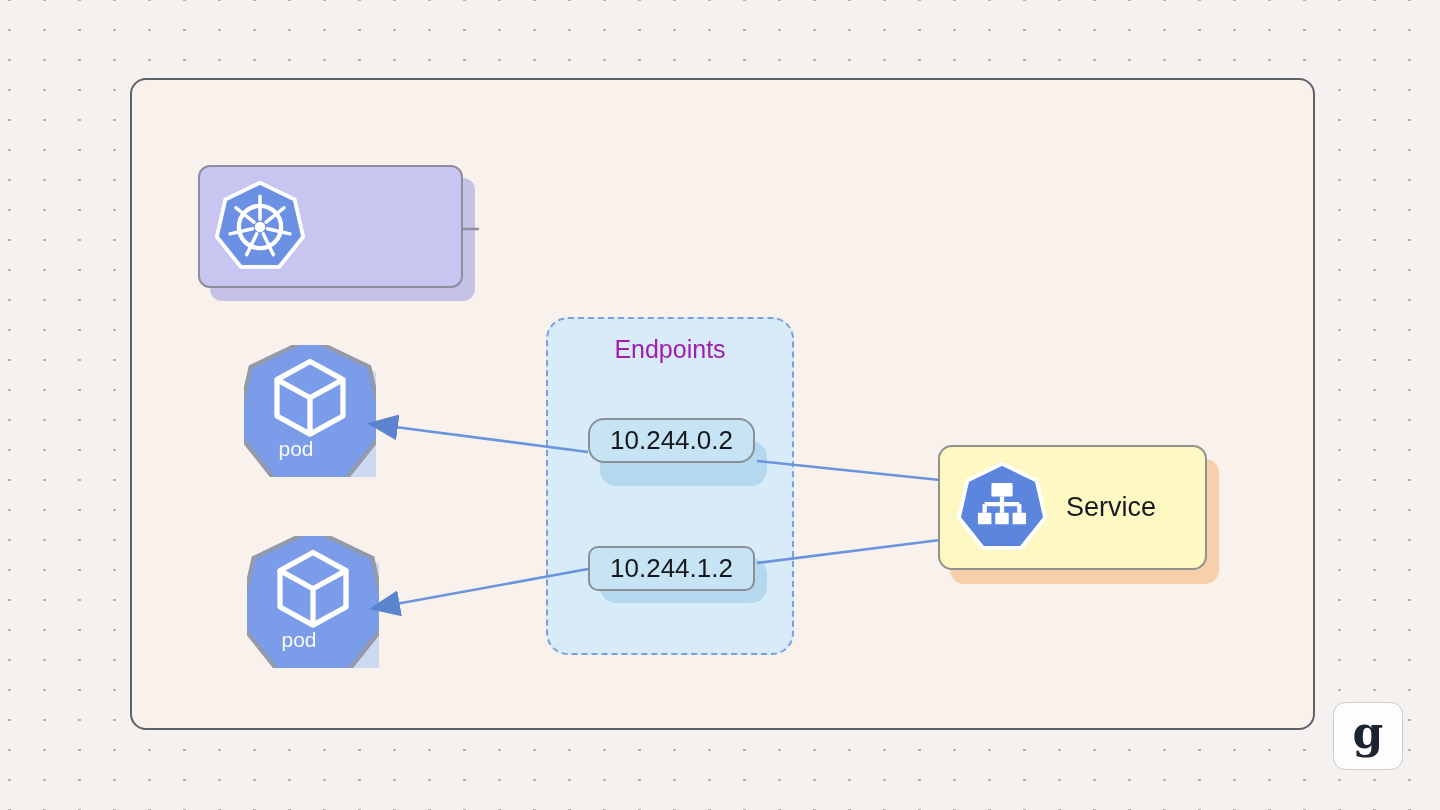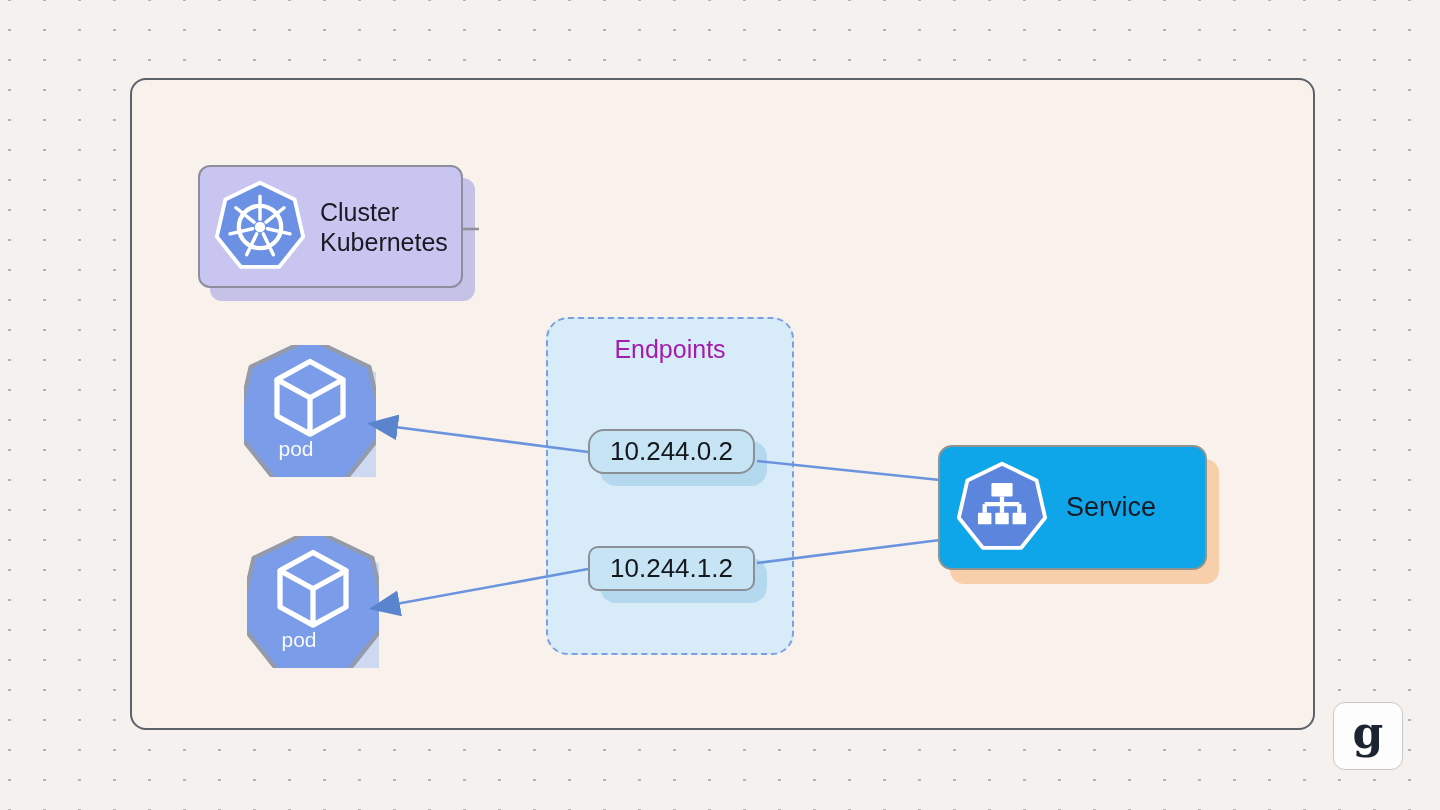--- a/index.html
+++ b/index.html
@@ -59,31 +59,31 @@
     left:546px; top:335px; width:248px; text-align:center;
     font-size:25px; font-weight:500; color:#a21caf;
   }
   .pill-shadow { background:#b4d8ee; border-radius:16px; }
   .pill {
     background:#c6e4f4; border:2px solid #8b9097; border-radius:16px;
     display:flex; align-items:center; justify-content:center;
     font-size:26px; font-weight:500; color:#15171e;
   }
   .pill, .pill-shadow { width:167px; height:45px; }
-  .pill-1s { left:600px; top:441px; } .pill-1 { left:588px; top:429px;text-align:center; }
+  .pill-1s { left:600px; top:441px; } .pill-1 { left:588px; top:418px;text-align:center; }
   .pill-2s { left:600px; top:558px; } .pill-2 { left:588px; top:546px;border-radius:10px; }
 
   
   .service-shadow {
     left:950px; top:459px; width:269px; height:125px;
     background:#f8cfab; border-radius:14px;
   }
   .service-box {
     left:938px; top:445px; width:269px; height:125px;
-    background:#0ea5e9; border:2px solid #90938f; border-radius:14px;
+    background:#fef9c3; border:2px solid #90938f; border-radius:14px;
     display:flex; align-items:center; gap:14px; padding-left:12px;
   }
   .service-box .text { font-size:27px; font-weight:500; color:#171a22; }
 
   
   .wires { left:0; top:0; width:1440px; height:810px; pointer-events:none; }
 
   
   .g-badge {
     left:1333px; top:702px; width:70px; height:68px;
@@ -156,24 +156,20 @@
       <line x1="6.3" y1="-5" x2="25" y2="-20"></line>
       <line x1="7.8" y1="1.8" x2="31.2" y2="7.1"></line>
       <line x1="3.5" y1="7.2" x2="13.9" y2="28.8"></line>
       <line x1="-3.5" y1="7.2" x2="-13.9" y2="28.8"></line>
       <line x1="-7.8" y1="1.8" x2="-31.2" y2="7.1"></line>
       <line x1="-6.3" y1="-5" x2="-25" y2="-20"></line>
     </g>
     <circle cx="0" cy="0" r="22" fill="none" stroke="#ffffff" stroke-width="4.5"></circle>
     <circle cx="0" cy="0" r="5.5" fill="#ffffff"></circle>
   </svg>
-  <div class="text">
-    <div>Cluster</div>
-    <div>Kubernetes</div>
-  </div>
 </div>
 
 <div class="abs pill-shadow pill-1s z1"></div>
 <div class="abs pill pill-1 z3">10.244.0.2</div>
 <div class="abs pill-shadow pill-2s z1"></div>
 <div class="abs pill pill-2 z3">10.244.1.2</div>
 
 <div class="abs service-shadow z1"></div>
 <div class="abs service-box z3">
   <svg class="hept" width="100" height="100" viewBox="-52 -52 104 104">

